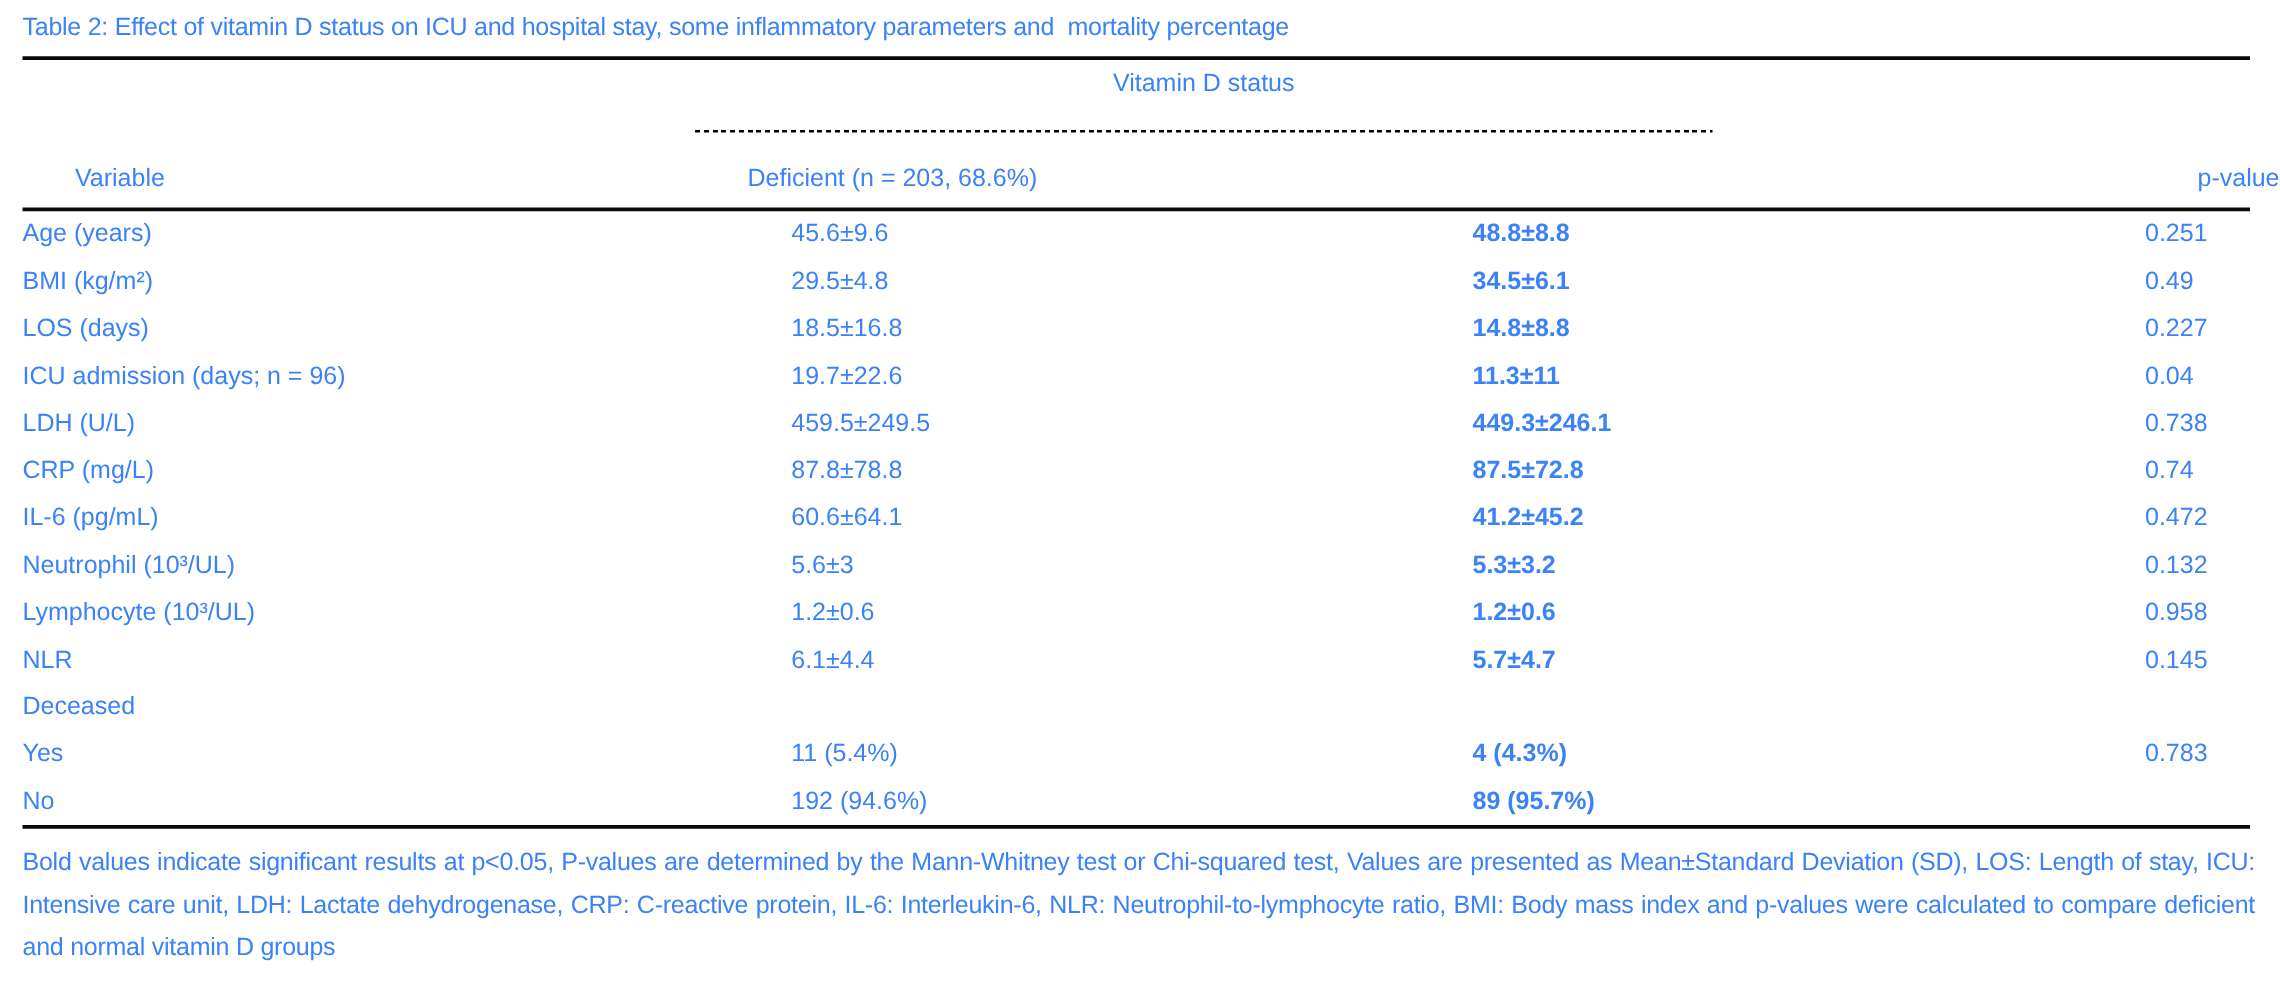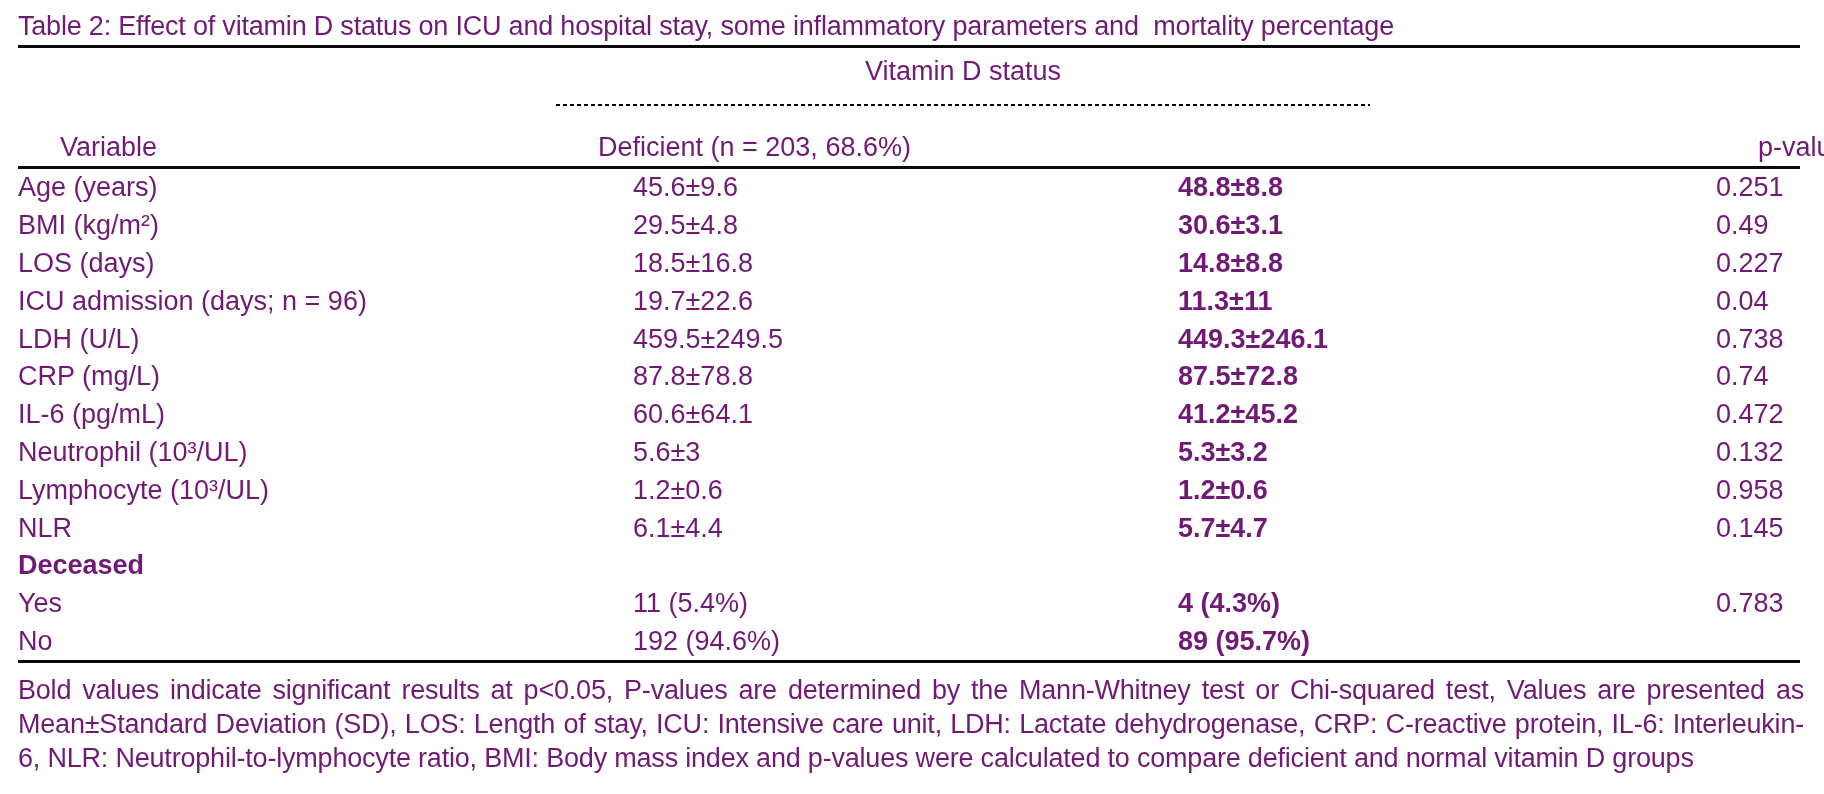--- a/index.html
+++ b/index.html
@@ -1,23 +1,23 @@
 <!DOCTYPE html>
 <html><head>
 <meta charset="utf-8">
 <style>
   html, body { margin: 0; padding: 0; background: #ffffff; }
   .page {
     position: relative;
     width: 1824px;
     height: 794px;
     background: #ffffff;
-    color: #701a75;
+    color: #3b82f6;
     font-family: "Liberation Sans", sans-serif;
-    font-size: 27px;
+    font-size: 20px;
     overflow: hidden;
   }
   .title {
     position: absolute;
     left: 18px;
     top: 11px;
     white-space: pre-wrap;
     letter-spacing: -0.2px;
   }
   .rule {
@@ -62,21 +62,21 @@
     display: flex;
     align-items: center;
     height: 37.8px;
     white-space: nowrap;
   }
   .trow .c { box-sizing: border-box; flex-shrink: 0; }
   .c1 { width: 633px; padding-left: 18px; }
   .c2 { width: 545px; }
   .c3 { width: 538px; font-weight: bold; }
   .c4 { flex: 1; }
-  .trow.bold .c1 { font-weight: bold; }
+  .trow.bold .c1 { font-weight: normal; }
   .footnote {
     position: absolute;
     left: 18px;
     top: 673px;
     width: 1786px;
     line-height: 34px;
     text-align: justify;
     letter-spacing: -0.2px;
   }
 </style>
@@ -104,21 +104,21 @@
   <div class="tbody">
     <div class="trow">
       <span class="c c1">Age (years)</span>
       <span class="c c2">45.6±9.6</span>
       <span class="c c3">48.8±8.8</span>
       <span class="c c4">0.251</span>
     </div>
     <div class="trow">
       <span class="c c1">BMI (kg/m²)</span>
       <span class="c c2">29.5±4.8</span>
-      <span class="c c3">30.6±3.1</span>
+      <span class="c c3">34.5±6.1</span>
       <span class="c c4">0.49</span>
     </div>
     <div class="trow">
       <span class="c c1">LOS (days)</span>
       <span class="c c2">18.5±16.8</span>
       <span class="c c3">14.8±8.8</span>
       <span class="c c4">0.227</span>
     </div>
     <div class="trow">
       <span class="c c1">ICU admission (days; n = 96)</span>

